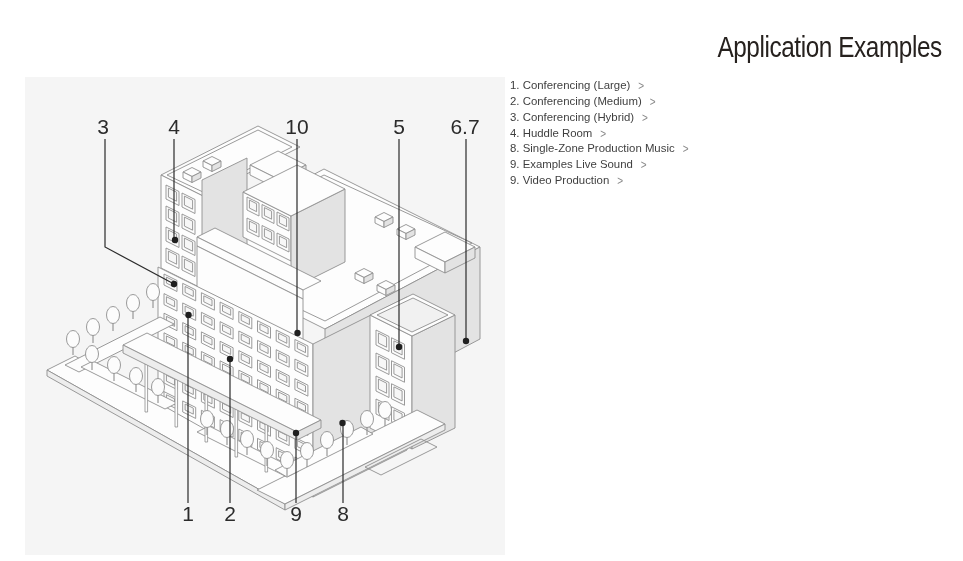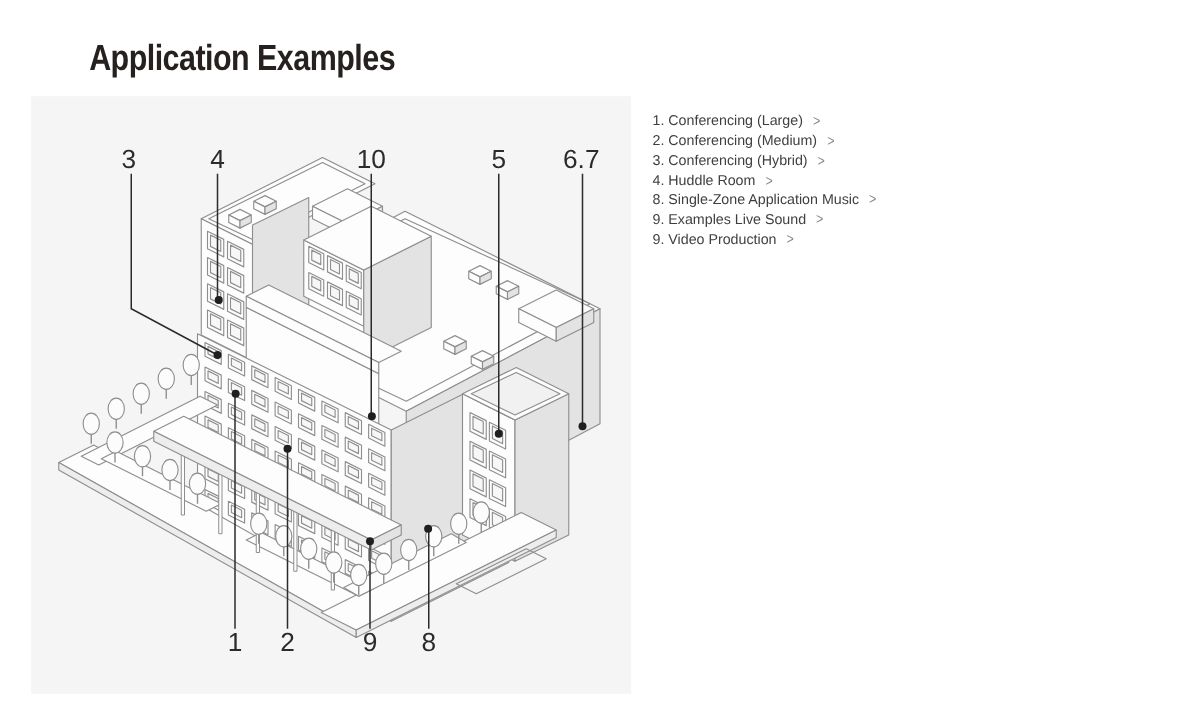--- a/index.html
+++ b/index.html
@@ -2,32 +2,32 @@
 <html><head>
 <meta charset="utf-8">
 <style>
   html,body{margin:0;padding:0;}
   body{
     width:963px;height:561px;position:relative;overflow:hidden;
     background:#ffffff;font-family:"Liberation Sans","DejaVu Sans",sans-serif;
   }
   .page-title{
     position:absolute;left:48px;top:12px;width:915px;height:40px;
-    text-align:left;font-size:29px;font-weight:700;color:#26211e;
+    text-align:right;font-size:29px;font-weight:400;color:#26211e;
     letter-spacing:-0.5px;
   }
   .page-title .squeeze{display:inline-block;transform:scaleX(0.84);transform-origin:center;}
   .illustration-panel{
     position:absolute;left:25px;top:77px;width:480px;height:478px;
     background:#f5f5f5;
   }
   .illustration-panel svg{display:block;}
   .app-list{
     position:absolute;left:510px;top:78px;width:420px;
-    list-style:none;margin:12px;padding:0;
+    list-style:none;margin:0;padding:0;
   }
   .app-list li{
     height:15.85px;line-height:15.85px;font-size:11.4px;color:#3f3f3f;
     cursor:pointer;white-space:nowrap;
   }
   .app-list .chev{
     display:inline-block;margin-left:8px;color:#8a8a8a;font-size:10px;
     transform:scaleY(1.25);transform-origin:center;
   }
   .callout-label{
@@ -331,16 +331,16 @@
       </g>
     </g>
   </svg>
 </div>
 
 <ul class="app-list">
   <li><span>1.</span> <span>Conferencing (Large)</span><span class="chev">&gt;</span></li>
   <li><span>2.</span> <span>Conferencing (Medium)</span><span class="chev">&gt;</span></li>
   <li><span>3.</span> <span>Conferencing (Hybrid)</span><span class="chev">&gt;</span></li>
   <li><span>4.</span> <span>Huddle Room</span><span class="chev">&gt;</span></li>
-  <li><span>8.</span> <span>Single-Zone Application Music</span><span class="chev">&gt;</span></li>
+  <li><span>8.</span> <span>Single-Zone Production Music</span><span class="chev">&gt;</span></li>
   <li><span>9.</span> <span>Examples Live Sound</span><span class="chev">&gt;</span></li>
   <li><span>9.</span> <span>Video Production</span><span class="chev">&gt;</span></li>
 </ul>
 
 </body></html>

